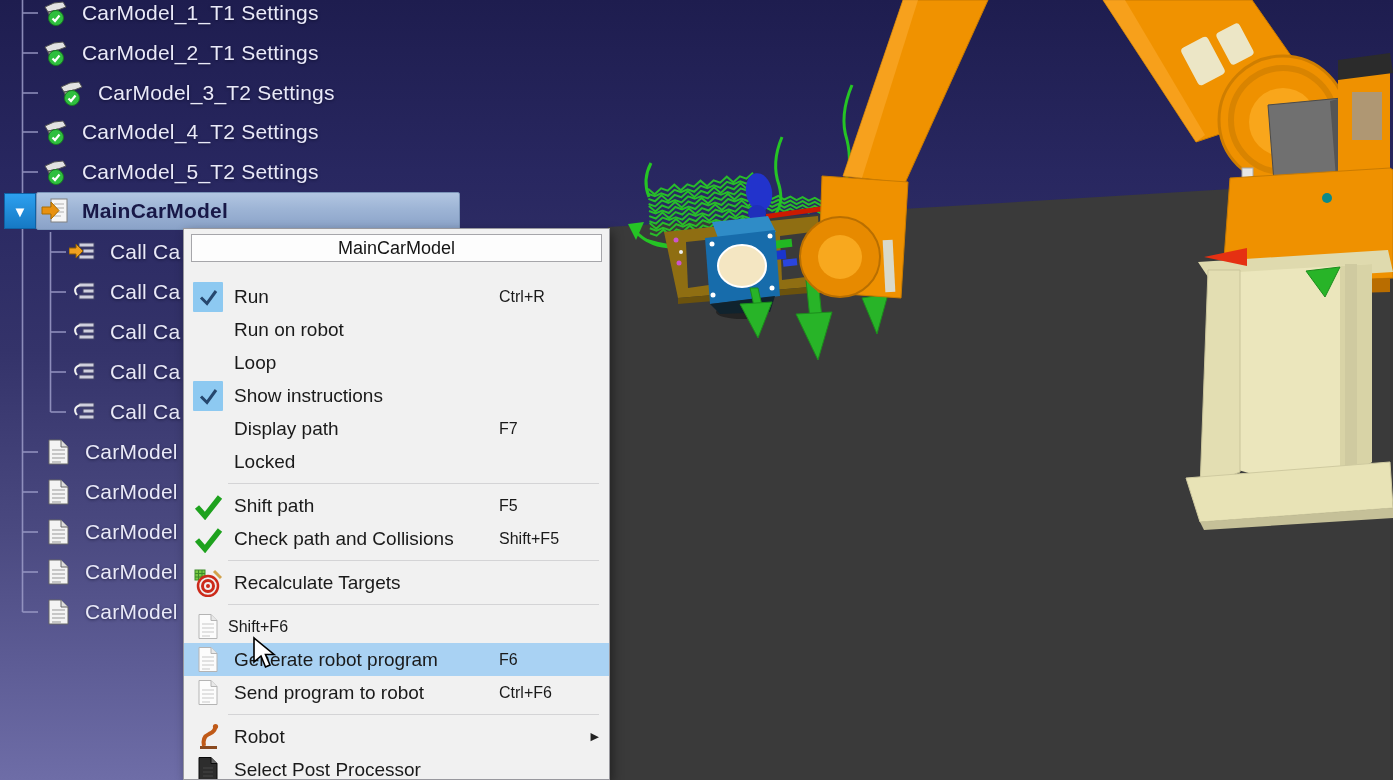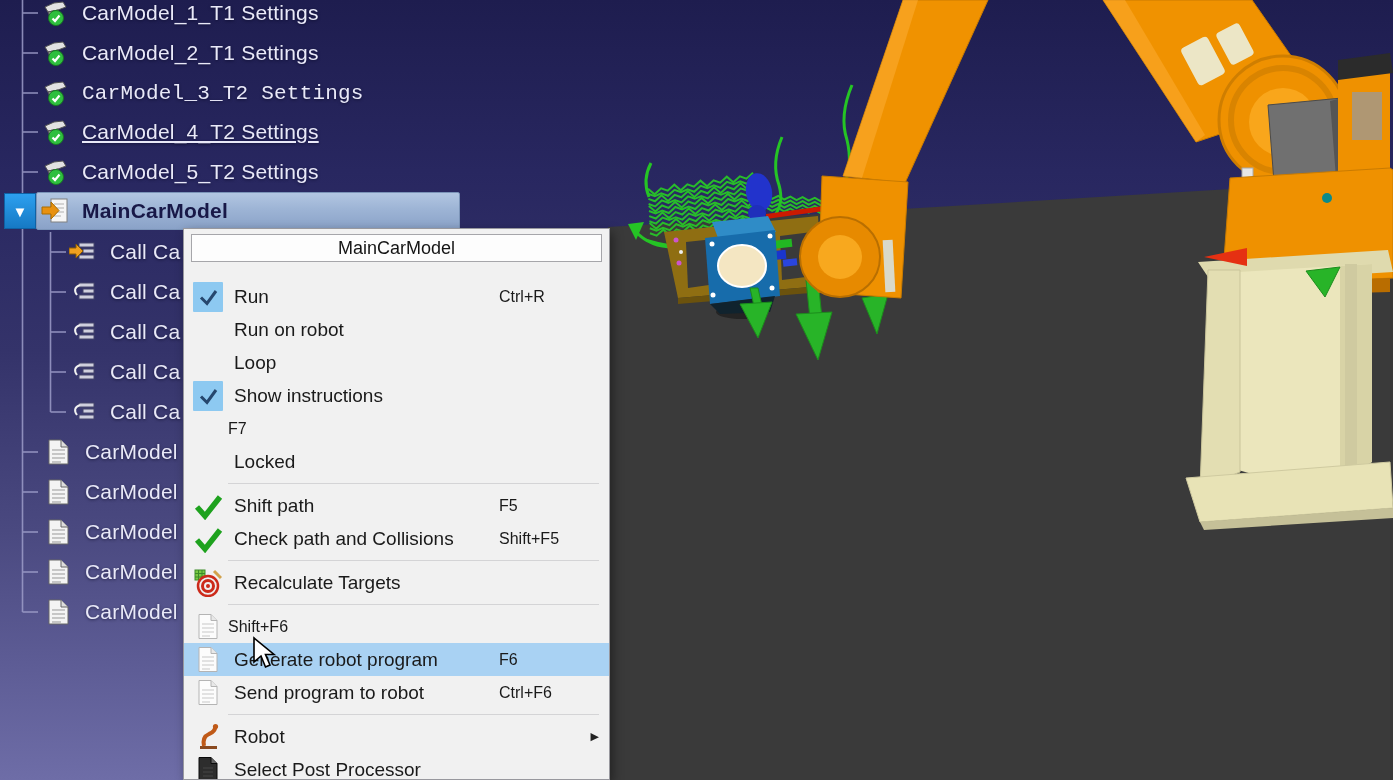--- a/index.html
+++ b/index.html
@@ -239,33 +239,33 @@
       <svg width="27" height="27" viewBox="0 0 27 27">
         <path d="M3 7 L12 3 L21 2 L24 7 L16 10 L6 12 Z" fill="#e2e2e2" stroke="#555"></path>
         <path d="M6 12 L16 10 L17 15 L8 17 Z" fill="#9a9a9a" stroke="#555"></path>
         <circle cx="14" cy="18" r="7.5" fill="#2fbf3f" stroke="#187a22"></circle>
         <path d="M10.5 18.5 l2.5 2.5 l4.5 -5.5" stroke="#fff" stroke-width="2.2" fill="none"></path>
       </svg>
     </span>
     <span>CarModel_2_T1 Settings</span>
   </div>
 
-  <div class="tree-row" style="top: 73px; left: 40px; font-family: Liberation Mono, monospace;">
+  <div class="tree-row" style="top: 73px; left: 56px;">
     <span class="t-icon">
       <svg width="27" height="27" viewBox="0 0 27 27">
         <path d="M3 7 L12 3 L21 2 L24 7 L16 10 L6 12 Z" fill="#e2e2e2" stroke="#555"></path>
         <path d="M6 12 L16 10 L17 15 L8 17 Z" fill="#9a9a9a" stroke="#555"></path>
         <circle cx="14" cy="18" r="7.5" fill="#2fbf3f" stroke="#187a22"></circle>
         <path d="M10.5 18.5 l2.5 2.5 l4.5 -5.5" stroke="#fff" stroke-width="2.2" fill="none"></path>
       </svg>
     </span>
     <span>CarModel_3_T2 Settings</span>
   </div>
 
-  <div class="tree-row" style="top: 112px; left: 40px; text-decoration: underline;">
+  <div class="tree-row" style="top: 112px; left: 40px;">
     <span class="t-icon">
       <svg width="27" height="27" viewBox="0 0 27 27">
         <path d="M3 7 L12 3 L21 2 L24 7 L16 10 L6 12 Z" fill="#e2e2e2" stroke="#555"></path>
         <path d="M6 12 L16 10 L17 15 L8 17 Z" fill="#9a9a9a" stroke="#555"></path>
         <circle cx="14" cy="18" r="7.5" fill="#2fbf3f" stroke="#187a22"></circle>
         <path d="M10.5 18.5 l2.5 2.5 l4.5 -5.5" stroke="#fff" stroke-width="2.2" fill="none"></path>
       </svg>
     </span>
     <span>CarModel_4_T2 Settings</span>
   </div>
@@ -448,20 +448,21 @@
     </svg>
   </span>
 </span>
     <span class="mi-label">Show instructions</span>
     <span class="mi-short"></span>
     <span class="mi-arrow"></span>
   </div>
 
   <div class="menu-item">
     <span class="mi-icon"></span>
+    <span class="mi-label">Display path</span>
     <span class="mi-short">F7</span>
     <span class="mi-arrow"></span>
   </div>
 
   <div class="menu-item">
     <span class="mi-icon"></span>
     <span class="mi-label">Locked</span>
     <span class="mi-short"></span>
     <span class="mi-arrow"></span>
   </div>

